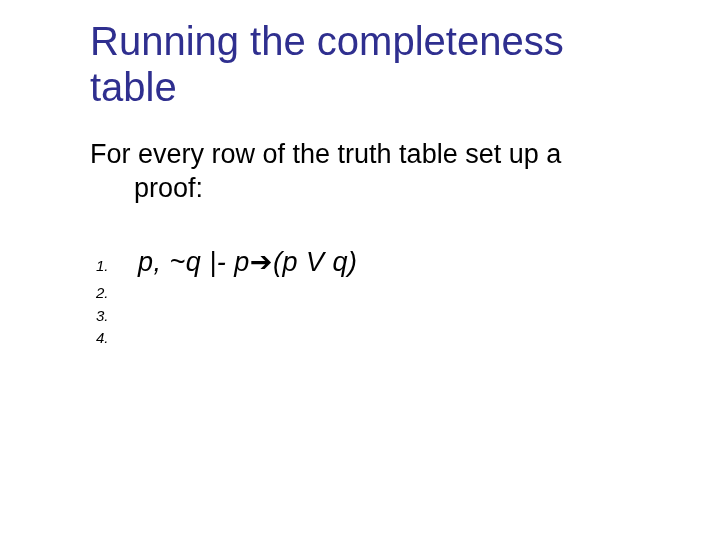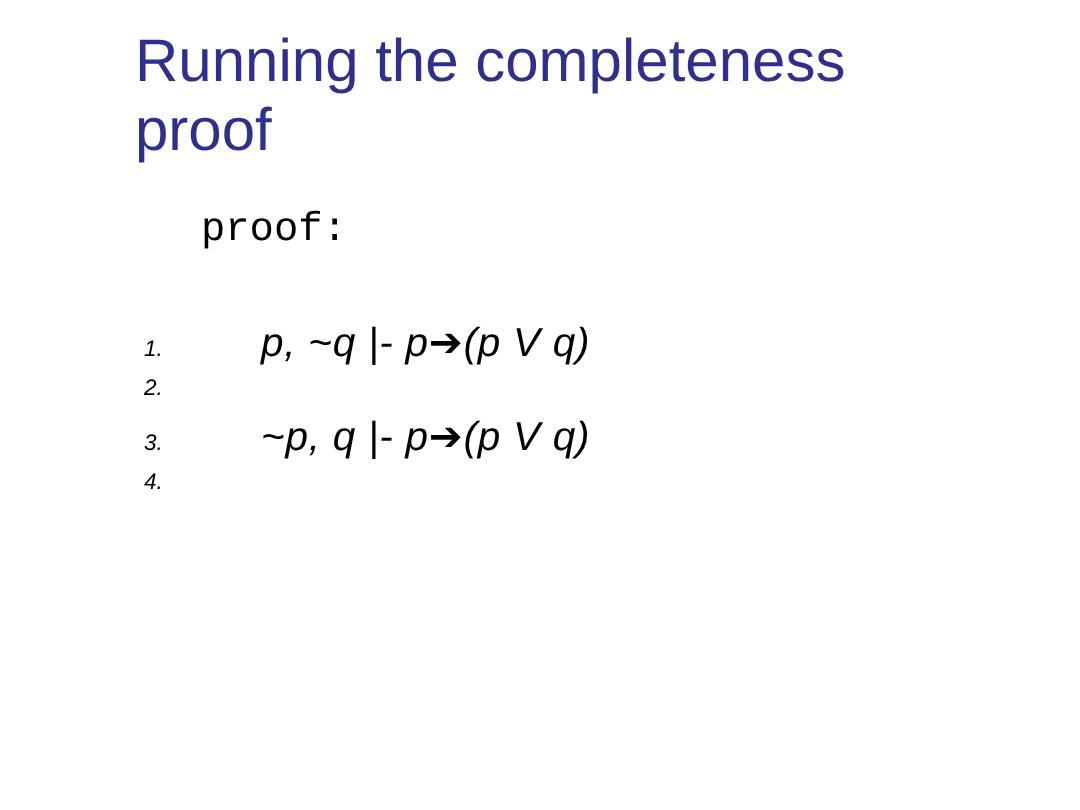--- a/index.html
+++ b/index.html
@@ -28,21 +28,20 @@
   .intro {
     font-size: 27px;
     line-height: 1.25;
     margin: 0 0 36px 0;
     padding-left: 6px;
     text-indent: -6px;
   }
   .intro .indent {
     display: block;
     padding-left: 44px;
-    font-family: Liberation Mono, monospace;
   }
   .list {
     list-style: none;
     margin: 0;
     padding: 0 0 0 6px;
   }
   .list li {
     display: flex;
     align-items: baseline;
     font-size: 27px;
@@ -50,53 +49,50 @@
   }
   .num {
     font-style: italic;
     font-size: 15px;
     width: 42px;
     flex: 0 0 42px;
   }
   .formula {
     font-style: italic;
     letter-spacing: 0.5px;
-    margin-left: 36px;
   }
   .arrow {
     font-style: normal;
     font-family: Arial, sans-serif;
   }
 </style>
 </head>
 <body>
 
 <div class="slide">
   <h1 class="title">
     <span>Running the completeness</span><br>
-    <span>proof</span>
+    <span>table</span>
   </h1>
 
   <p class="intro">
+    <span>For every row of the truth table set up a</span>
     <span class="indent">proof:</span>
   </p>
 
   <ol class="list">
     <li>
       <span class="num">1.</span>
       <span class="formula">
         <span>p, ~q |- p</span><span class="arrow">➔</span><span>(p V q)</span>
       </span>
     </li>
     <li>
       <span class="num">2.</span>
     </li>
     <li>
       <span class="num">3.</span>
-      <span class="formula">
-        <span>~p, q |- p</span><span class="arrow">➔</span><span>(p V q)</span>
-      </span>
     </li>
     <li>
       <span class="num">4.</span>
     </li>
   </ol>
 </div>
 
 </body></html>

